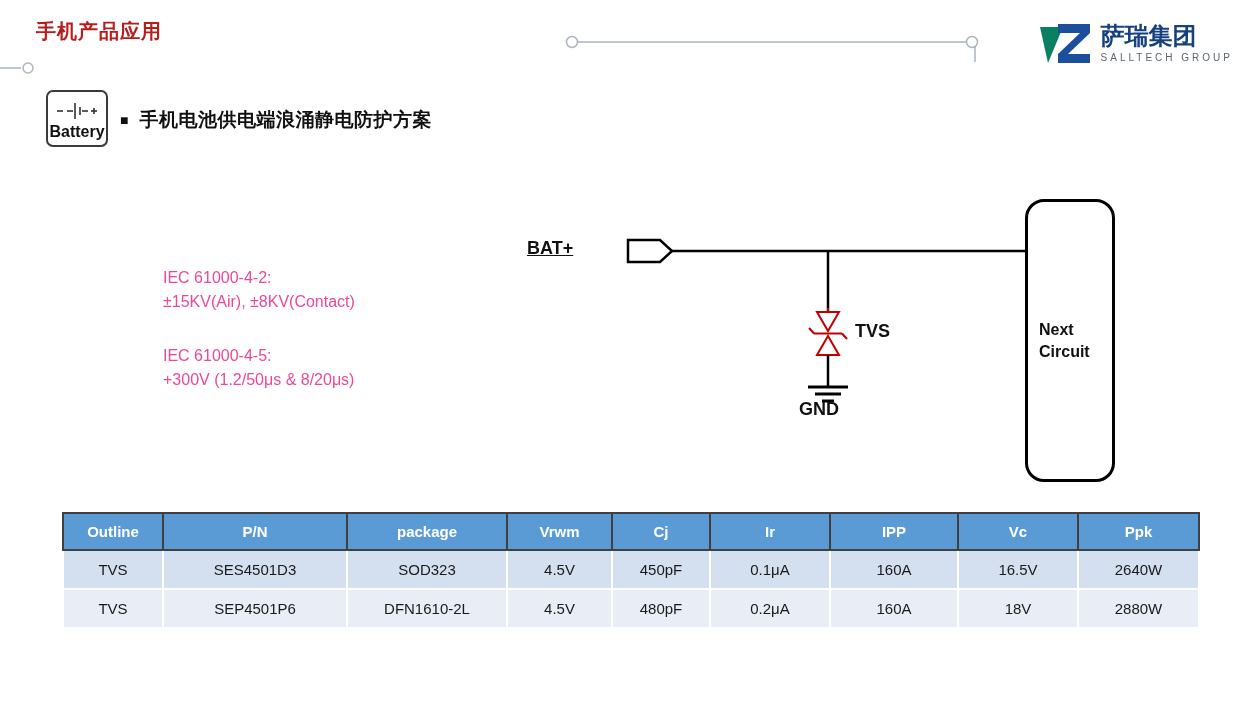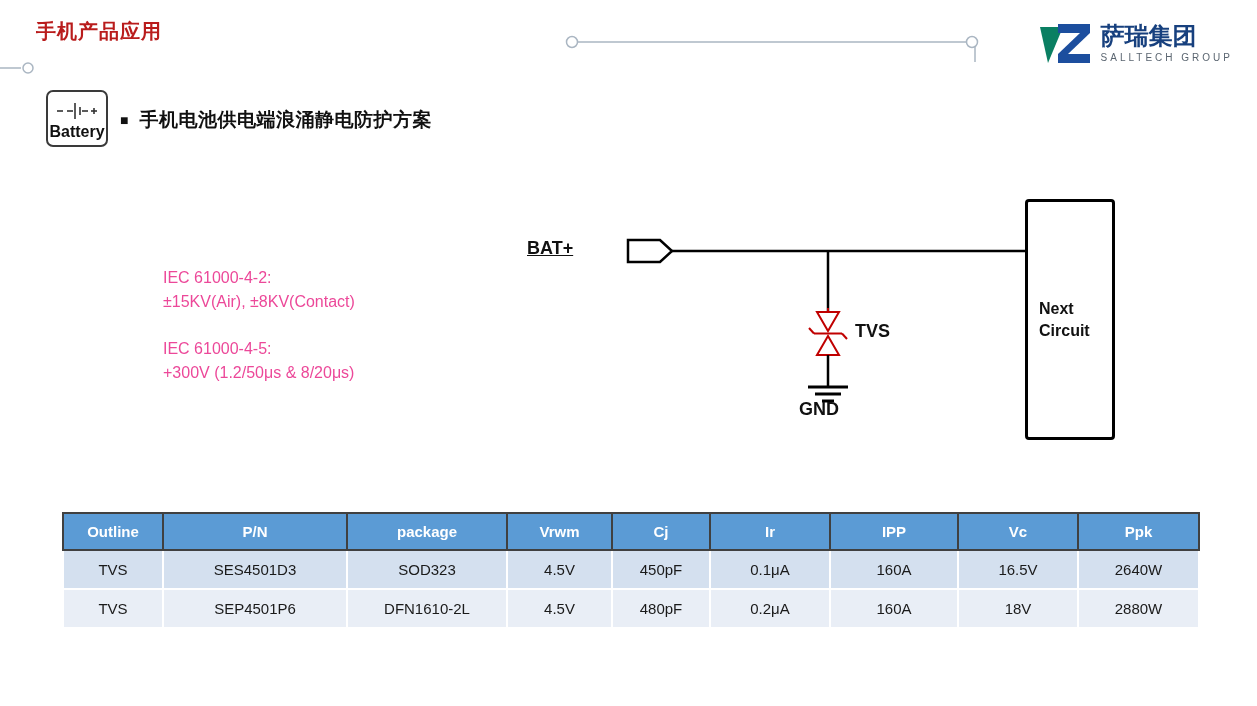--- a/index.html
+++ b/index.html
@@ -30,27 +30,27 @@
   }
   .battery-label { font-size:16px; font-weight:bold; color:#111; }
 
   
   .section-heading { position:absolute; left:120px; top:107px; display:flex; align-items:center; gap:11px; }
   .bullet { font-size:14px; color:#111; line-height:1; }
   .heading-text { font-size:19px; font-weight:bold; color:#111; letter-spacing:0.5px; }
 
   
   .standards { position:absolute; left:163px; top:266px; font-size:16px; color:#ec4899; line-height:24px; }
-  .standards .gap { margin-top:23px; }
+  .standards .gap { margin-top:30px; }
 
   
   .circuit-svg { position:absolute; left:500px; top:190px; width:560px; height:270px; }
   .next-circuit-box {
-    position:absolute; left:1025px; top:199px; width:90px; height:241px;
-    border:3px solid #000; border-radius:4px; background:#fff;
+    position:absolute; left:1025px; top:199px; width:90px; height:283px;
+    border:3px solid #000; border-radius:19px; background:#fff;
     display:flex; align-items:center; padding-left:11px;
   }
   .next-circuit-text { font-size:16px; font-weight:bold; color:#111; line-height:1.35; }
   .wire-label { position:absolute; font-size:18px; font-weight:bold; color:#111; }
   .bat-label { left:527px; top:238px;text-decoration:underline; }
   .tvs-label { left:855px; top:321px; }
   .gnd-label { left:799px; top:399px; width:58px; text-align:left; }
 
   
   .spec-table {

